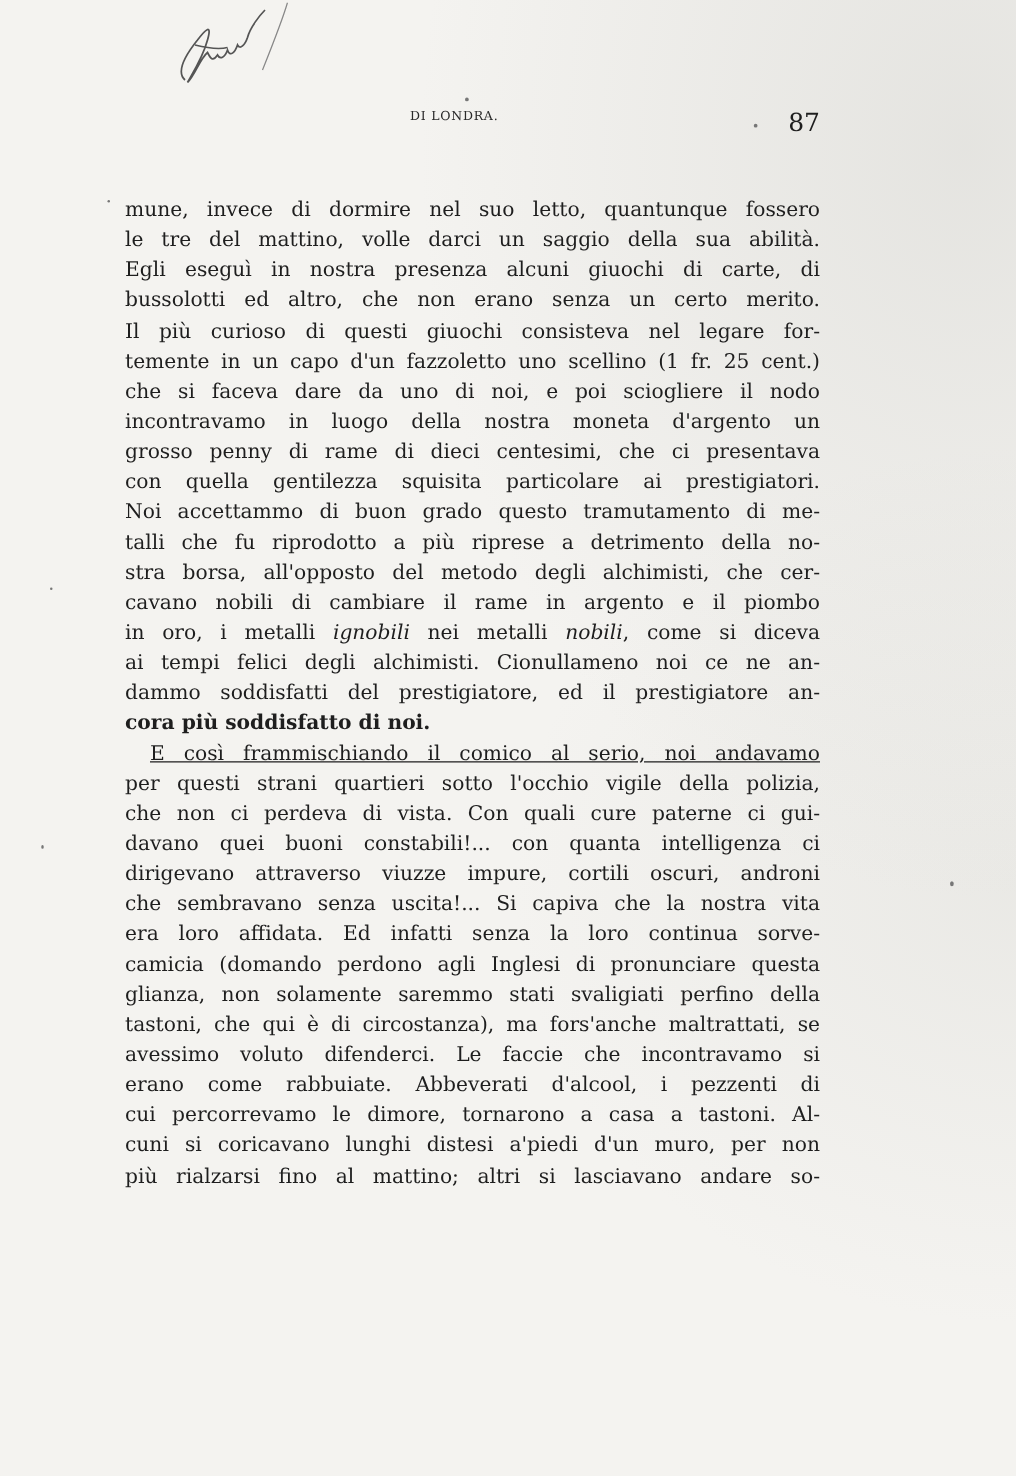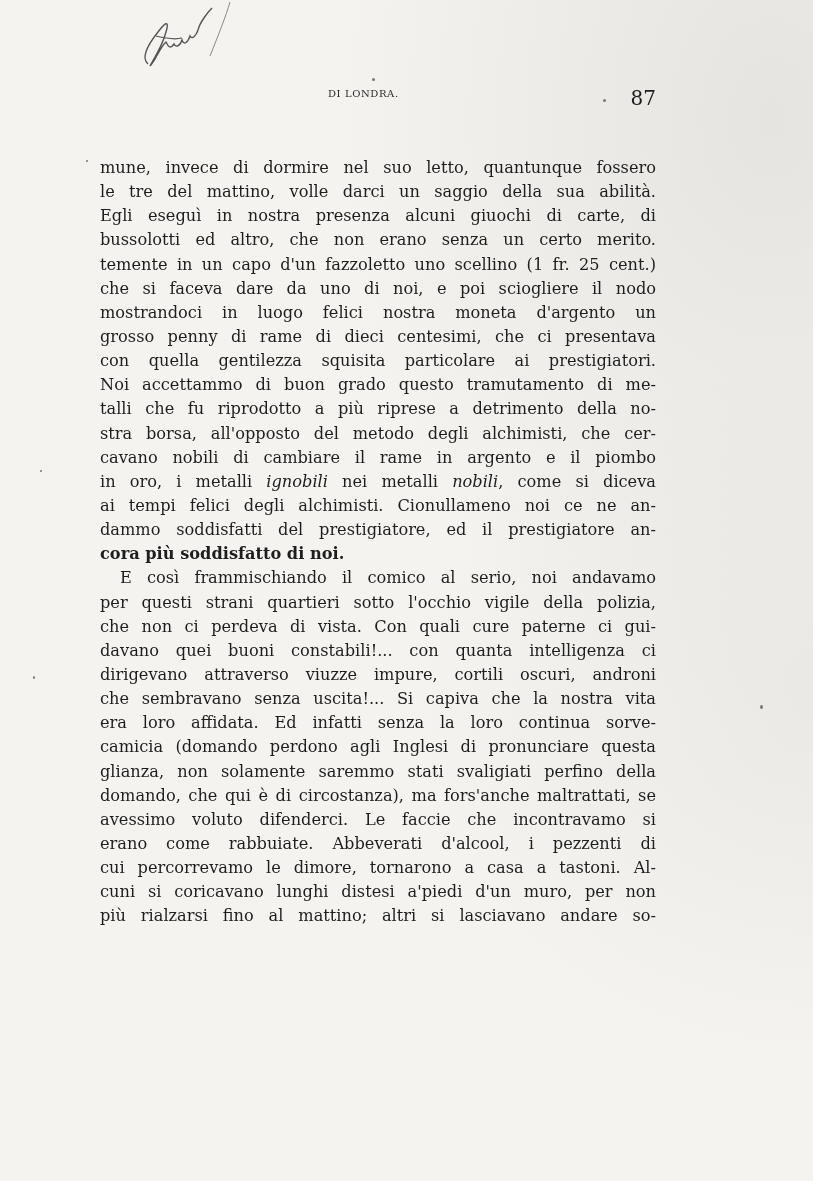--- a/index.html
+++ b/index.html
@@ -68,20 +68,21 @@
       text-align-last: justify;
       white-space: nowrap;
       overflow: visible;
     }
     .line.last {
       text-align-last: left;
       font-weight: bold;
     }
     .line.indent {
       padding-left: 20px;
+      text-decoration: underline;
     }
     .line span.it {
       font-style: italic;
     }
     .speck {
       position: absolute;
       background: #777;
       border-radius: 50%;
     }
   </style>
@@ -99,43 +100,44 @@
 <div class="running-head">
   <span class="running-title">DI LONDRA.</span>
   <span class="page-number">87</span>
 </div>
 
 <div class="text-block">
   <div class="line">mune, invece di dormire nel suo letto, quantunque fossero</div>
   <div class="line">le tre del mattino, volle darci un saggio della sua abilità.</div>
   <div class="line">Egli eseguì in nostra presenza alcuni giuochi di carte, di</div>
   <div class="line">bussolotti ed altro, che non erano senza un certo merito.</div>
+  <div class="line">Il più curioso di questi giuochi consisteva nel legare for-</div>
   <div class="line">temente in un capo d'un fazzoletto uno scellino (1 fr. 25 cent.)</div>
   <div class="line">che si faceva dare da uno di noi, e poi sciogliere il nodo</div>
-  <div class="line">mostrandoci in luogo felici nostra moneta d'argento un</div>
+  <div class="line">incontravamo in luogo della nostra moneta d'argento un</div>
   <div class="line">grosso penny di rame di dieci centesimi, che ci presentava</div>
   <div class="line">con quella gentilezza squisita particolare ai prestigiatori.</div>
   <div class="line">Noi accettammo di buon grado questo tramutamento di me-</div>
   <div class="line">talli che fu riprodotto a più riprese a detrimento della no-</div>
   <div class="line">stra borsa, all'opposto del metodo degli alchimisti, che cer-</div>
   <div class="line">cavano nobili di cambiare il rame in argento e il piombo</div>
   <div class="line"><span>in oro, i metalli </span><span class="it">ignobili</span><span> nei metalli </span><span class="it">nobili</span><span>, come si diceva</span></div>
   <div class="line">ai tempi felici degli alchimisti. Cionullameno noi ce ne an-</div>
   <div class="line">dammo soddisfatti del prestigiatore, ed il prestigiatore an-</div>
   <div class="line last">cora più soddisfatto di noi.</div>
   <div class="line indent">E così frammischiando il comico al serio, noi andavamo</div>
   <div class="line">per questi strani quartieri sotto l'occhio vigile della polizia,</div>
   <div class="line">che non ci perdeva di vista. Con quali cure paterne ci gui-</div>
   <div class="line">davano quei buoni constabili!... con quanta intelligenza ci</div>
   <div class="line">dirigevano attraverso viuzze impure, cortili oscuri, androni</div>
   <div class="line">che sembravano senza uscita!... Si capiva che la nostra vita</div>
   <div class="line">era loro affidata. Ed infatti senza la loro continua sorve-</div>
   <div class="line">camicia (domando perdono agli Inglesi di pronunciare questa</div>
   <div class="line">glianza, non solamente saremmo stati svaligiati perfino della</div>
-  <div class="line">domando, che qui è di circostanza), ma fors'anche maltrattati, se</div>
+  <div class="line">tastoni, che qui è di circostanza), ma fors'anche maltrattati, se</div>
   <div class="line">avessimo voluto difenderci. Le faccie che incontravamo si</div>
   <div class="line">erano come rabbuiate. Abbeverati d'alcool, i pezzenti di</div>
   <div class="line">cui percorrevamo le dimore, tornarono a casa a tastoni. Al-</div>
   <div class="line">cuni si coricavano lunghi distesi a'piedi d'un muro, per non</div>
   <div class="line">più rialzarsi fino al mattino; altri si lasciavano andare so-</div>
 </div>
 
 <div class="speck" style="left:372px;top:78px;width:3px;height:3px;"></div>
 <div class="speck" style="left:40px;top:470px;width:2px;height:2px;"></div>
 <div class="speck" style="left:760px;top:705px;width:3px;height:4px;"></div>

